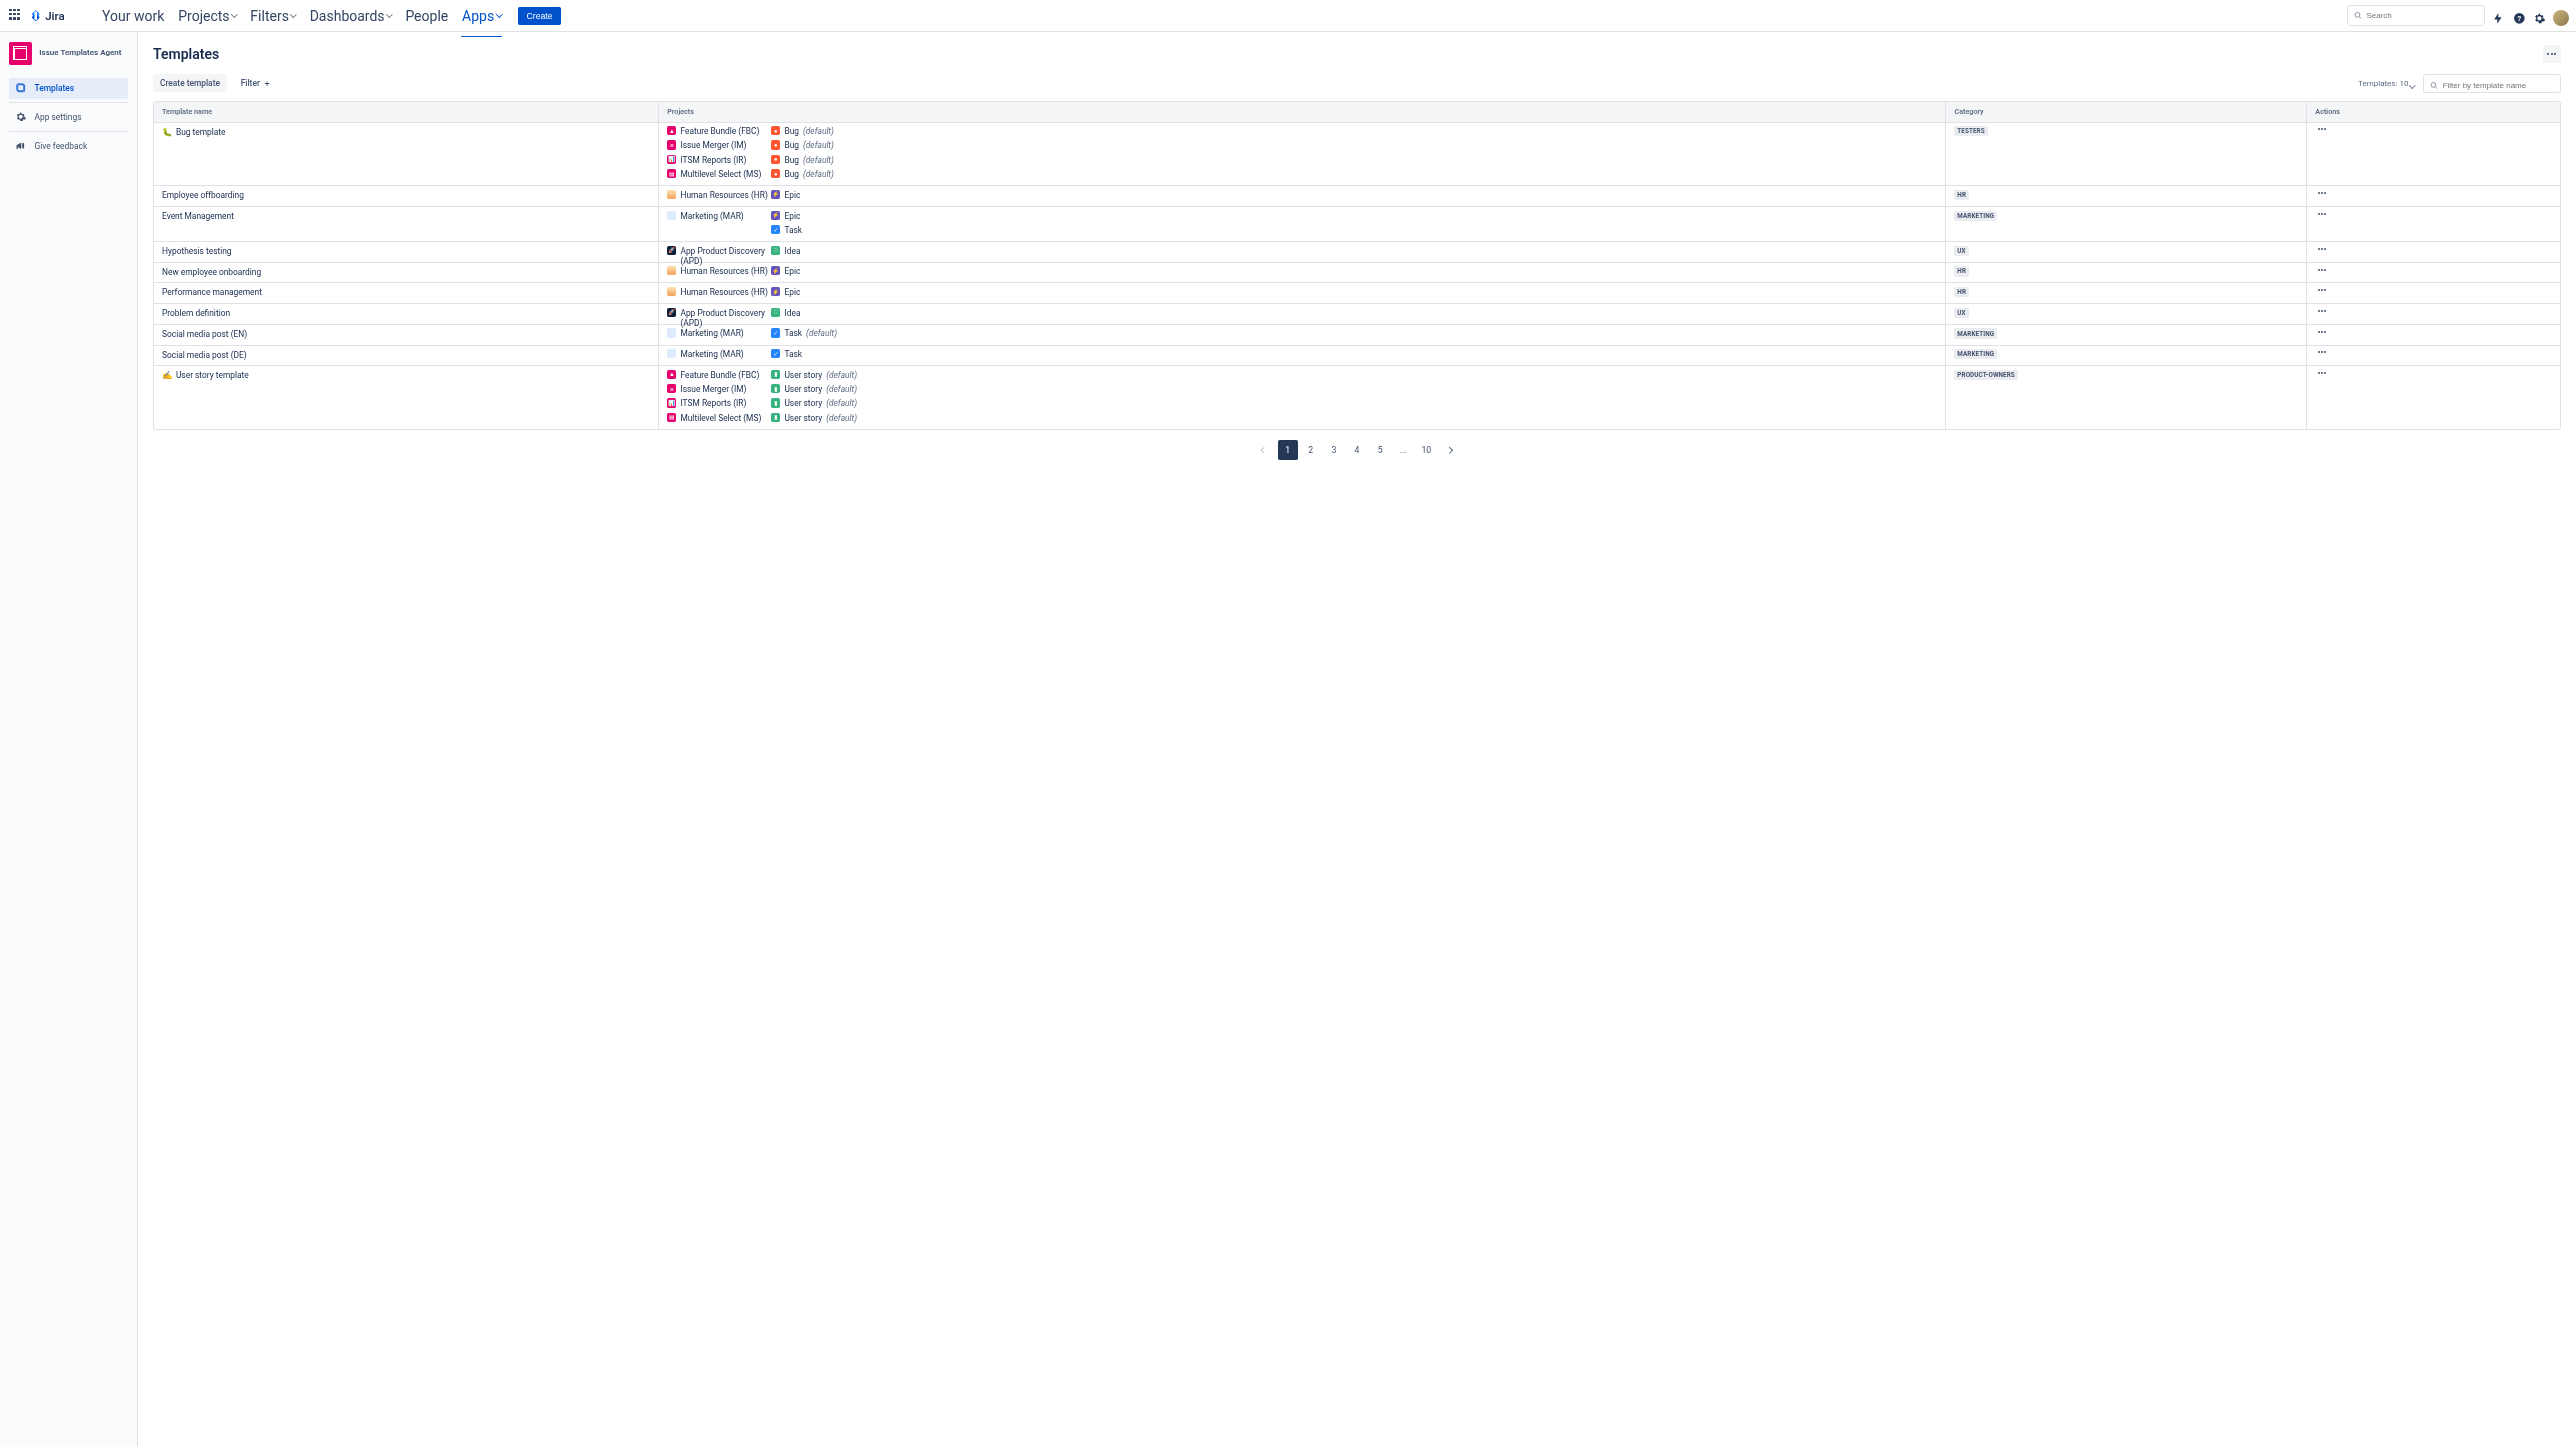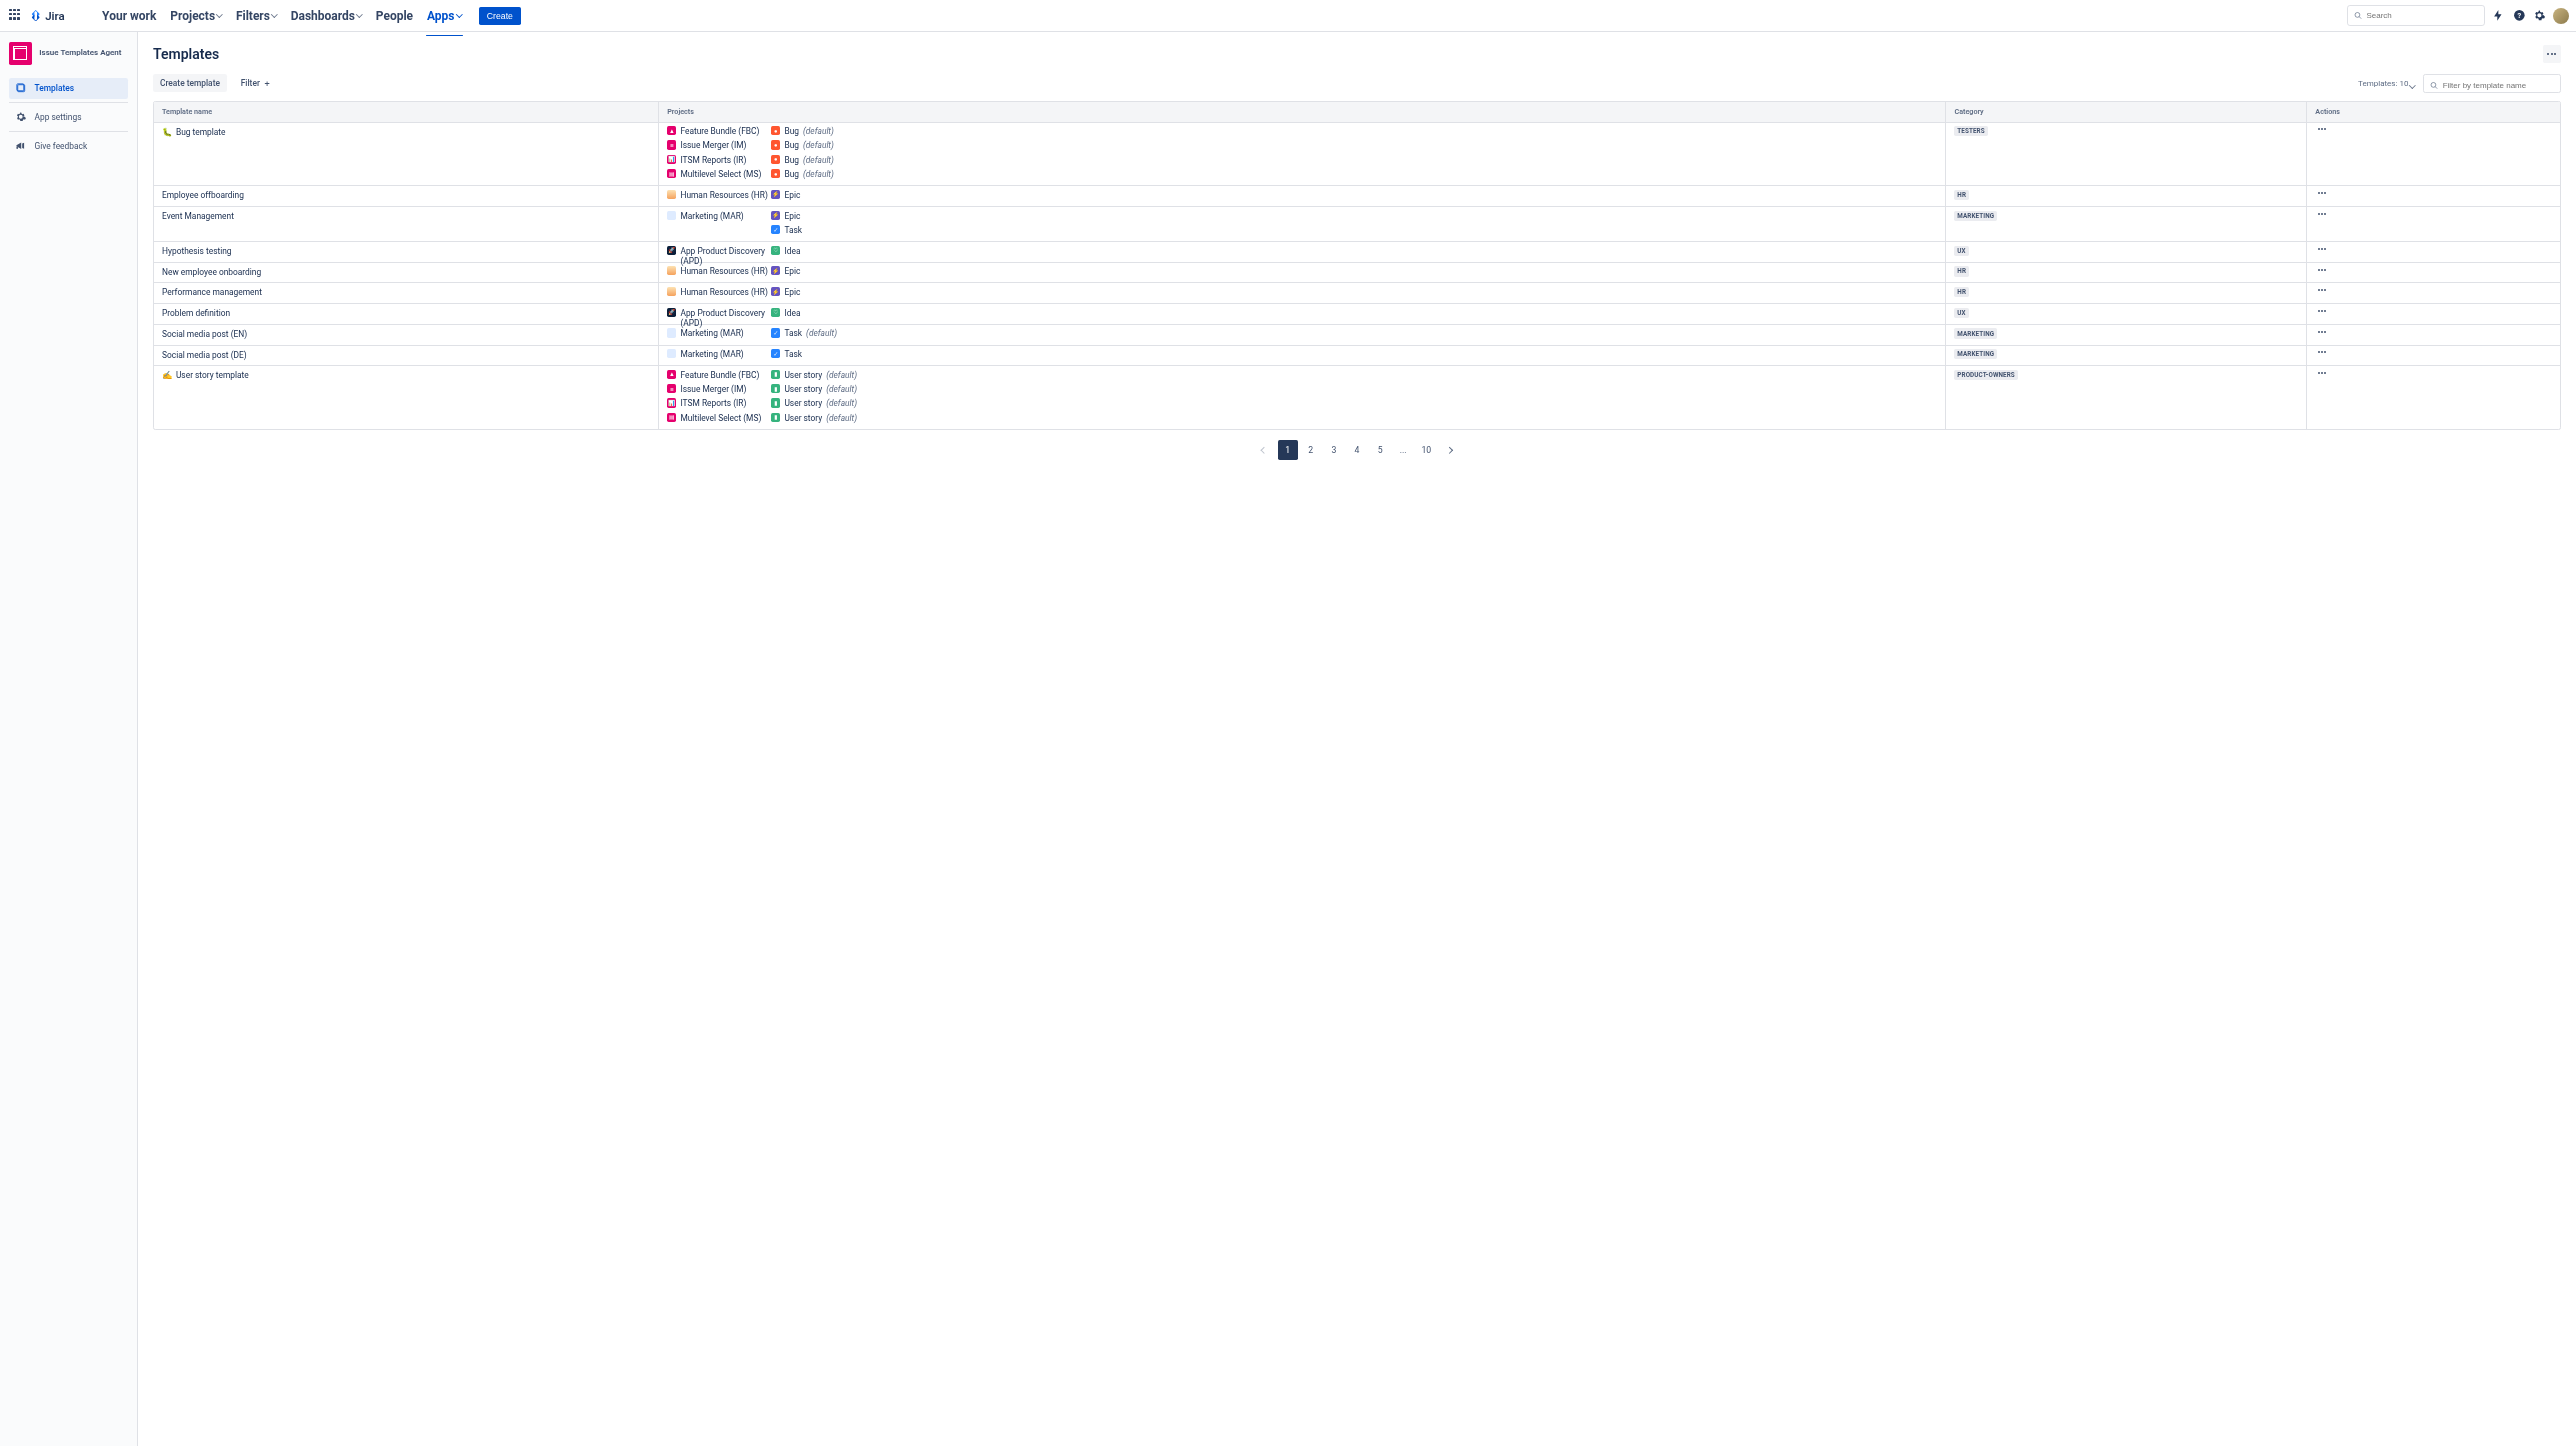--- a/index.html
+++ b/index.html
@@ -4,26 +4,26 @@
 <style>
 * { box-sizing: border-box; margin: 0; padding: 0; }
 body { font-family: -apple-system, BlinkMacSystemFont, "Segoe UI", Roboto, Helvetica, Arial, sans-serif; font-size: 8px; color: #172B4D; background: #fff; }
 .topbar { display: flex; align-items: center; height: 32px; padding: 0 7px; border-bottom: 0.9px solid #DFE1E6; gap: 4.6px; }
 .apps-switcher { width: 14px; height: 14px; display: grid; grid-template-columns: repeat(3,2.9px); grid-template-rows: repeat(3,2.9px); gap: 1.2px; cursor: pointer; margin-right: 2.3px; margin-left: 2.3px;}
 .apps-switcher div { background: #344563; border-radius: 0.6px; }
 .logo-wrap { display: flex; align-items: center; gap: 3.5px; margin-right: 27px; cursor: pointer; }
 .jira-logo-icon { width: 11.5px; height: 11.5px; }
 .logo-text { font-size: 11.5px; font-weight: 600; color: #253858; }
 .nav { display: flex; align-items: center; gap: 2.3px; }
-.nav-item { display: flex; align-items: center; gap: 2.3px; padding: 3.5px 5.8px; font-size: 12px; font-weight: 700; color: #344563; cursor: pointer; border-radius: 1.7px; position: relative; }
+.nav-item { display: flex; align-items: center; gap: 2.3px; padding: 3.5px 5.8px; font-size: 14px; font-weight: 400; color: #344563; cursor: pointer; border-radius: 1.7px; position: relative; }
 .nav-item.active { color: #0052CC; }
 .nav-item.active::after { content: ""; position: absolute; left: 4.6px; right: 4.6px; bottom: -10.4px; height: 1.7px; background: #0052CC; border-radius: 0.6px; }
 .chevron { width: 4.6px; height: 4.6px; border-right: 0.9px solid #6B778C; border-bottom: 0.9px solid #6B778C; transform: rotate(45deg); margin-top: -1.7px; }
 .create-btn { background: #0052CC; color: #fff; padding: 4px 8px; border-radius: 1.7px; font-weight: 500; font-size: 8.7px; margin-left: 7px; cursor: pointer; border: none; }
-.top-right { margin-left: auto; display: flex; align-items: center; gap: 5.8px; }
+.top-right { margin-left: auto; display: flex; align-items: flex-end; gap: 5.8px; }
 .search-box { display: flex; align-items: center; border: 1.2px solid #DFE1E6; border-radius: 2.9px; padding: 2.3px 5.8px; width: 138px; height: 21px; gap: 4.6px; }
 .search-box input { border: none; outline: none; font-size: 8px; width: 100%; color: #5E6C84; }
 .top-icon { width: 15px; height: 15px; display: flex; align-items: center; justify-content: center; cursor: pointer; color: #344563; }
 .avatar { width: 16px; height: 16px; border-radius: 50%; background: linear-gradient(135deg,#c9b480,#8c7a4c); cursor: pointer; }
 .layout { display: flex; height: calc(100vh - 32px); }
 .sidebar { width: 138px; background: #FAFBFC; border-right: 0.6px solid #DFE1E6; padding: 10.4px 5.8px; }
 .project-head { display: flex; align-items: center; gap: 7px; padding: 0 3.5px 9.2px 3.5px; }
 .proj-icon { width: 23px; height: 23px; background: #E5006D; border-radius: 1.7px; display: flex; align-items: center; justify-content: center; }
 .proj-icon-inner { width: 12.7px; height: 12.7px; border: 1.2px solid #fff; position: relative; }
 .proj-icon-inner::before { content:""; position:absolute; top:-2.9px; left:-2.9px; width:12.7px; height:12.7px; border:1.2px solid #fff; }

